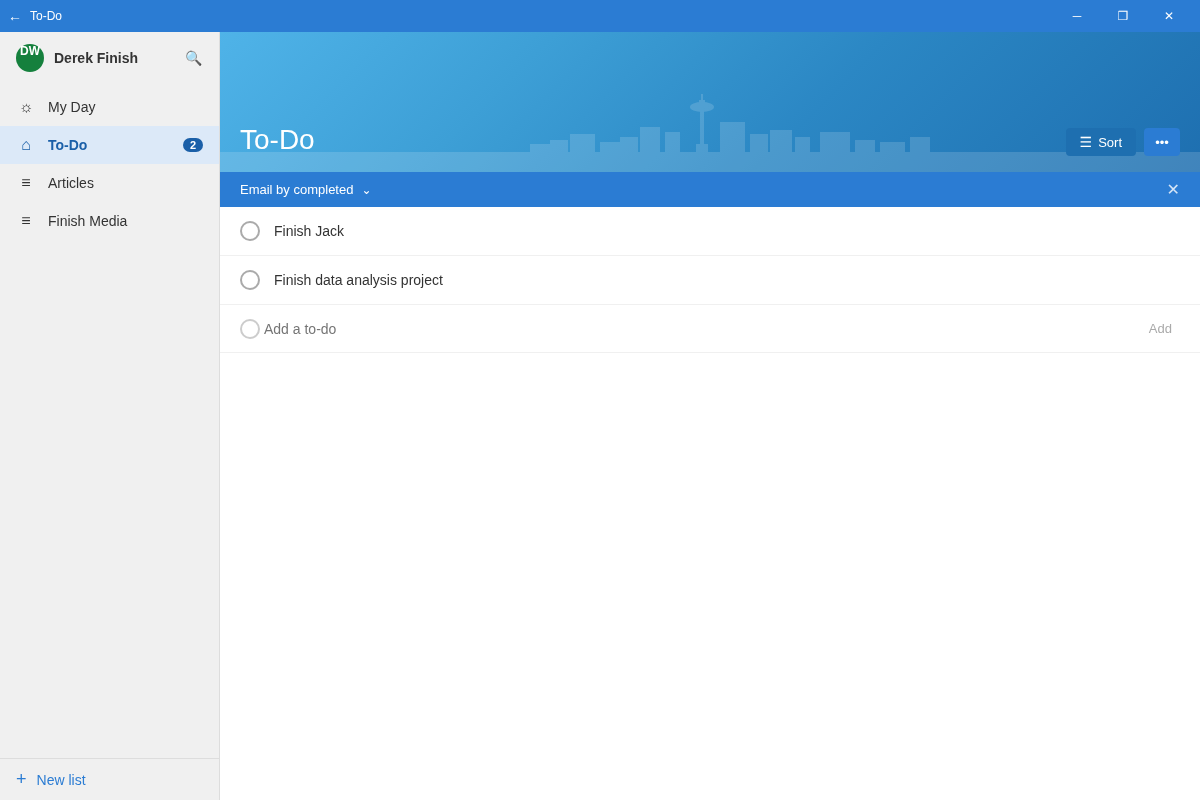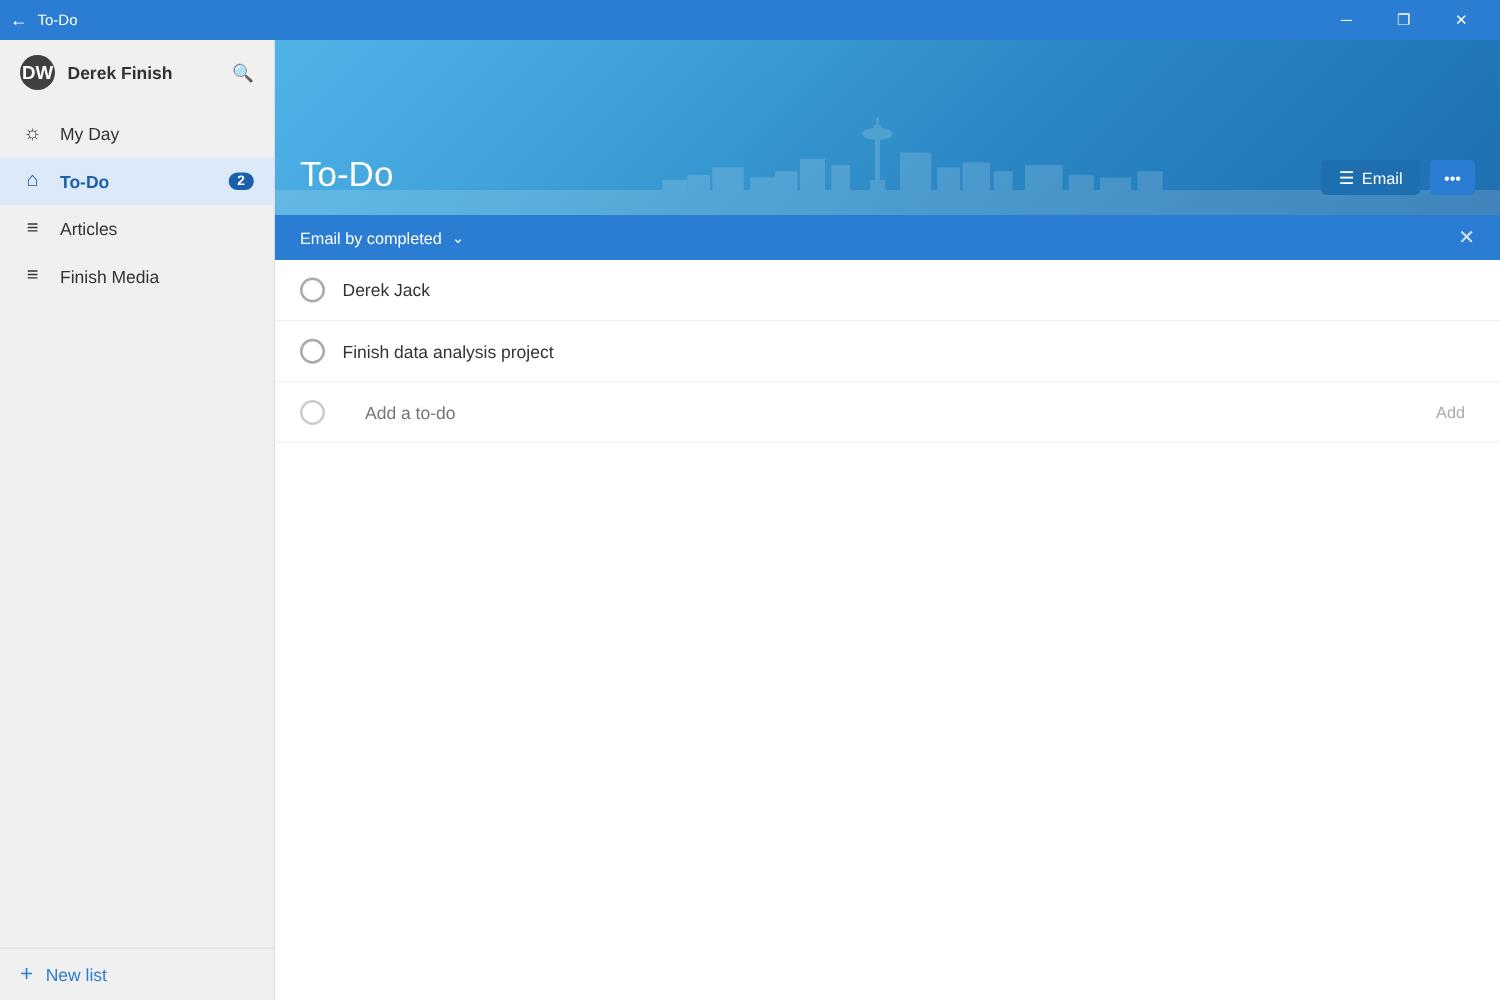--- a/index.html
+++ b/index.html
@@ -26,22 +26,22 @@
     .sidebar {
       width: 220px; background: #f0f0f0; display: flex; flex-direction: column;
       border-right: 1px solid #ddd;
     }
     .sidebar-header {
       display: flex; align-items: center; justify-content: space-between;
       padding: 12px 16px; height: 52px;
     }
     .sidebar-user { display: flex; align-items: center; gap: 10px; font-size: 14px; font-weight: 600; color: #333; }
     .user-avatar {
-      width: 28px; height: 28px; border-radius: 50%; background: #404040;
-      display: flex; align-items: center; justify-content: center; color: white; font-size: 15px; font-weight: bold;
+      width: 28px; height: 28px; border-radius: 50%; background: #15803d;
+      display: flex; justify-content: center; color: white; font-size: 12px; font-weight: bold;
     }
     .search-icon { color: #555; cursor: pointer; font-size: 14px; }
 
     .sidebar-nav { flex: 1; padding: 4px 0; }
     .nav-item {
       display: flex; align-items: center; gap: 12px; padding: 10px 16px;
       cursor: pointer; font-size: 14px; color: #333; position: relative;
     }
     .nav-item.active { background: #dce9f8; color: #1a5fa8; font-weight: 600; }
     .nav-item .nav-icon { font-size: 16px; width: 20px; text-align: center; }
@@ -96,21 +96,21 @@
     }
     .task-checkbox {
       width: 20px; height: 20px; border: 2px solid #aaa; border-radius: 50%;
       flex-shrink: 0; display: flex; align-items: center; justify-content: center;
       cursor: pointer;
     }
     .task-label { font-size: 14px; color: #333; }
 
     
     .add-task-row {
-      display: flex; align-items: center; gap: 32px; padding: 12px 20px;
+      display: flex; align-items: center; gap: 4px; padding: 12px 20px;
       border-bottom: 1px solid #f0f0f0;
     }
     .add-task-checkbox {
       width: 20px; height: 20px; border: 2px solid #ccc; border-radius: 50%;
       flex-shrink: 0;
     }
     .add-task-input {
       flex: 1; border: none; outline: none; font-size: 14px; color: #888;
       background: transparent; font-family: inherit;
     }
@@ -199,40 +199,40 @@
         <rect x="310" y="52" width="20" height="8" fill="white"></rect>
         <rect x="660" y="50" width="25" height="10" fill="white"></rect>
         <rect x="690" y="45" width="20" height="15" fill="white"></rect>
       </svg>
 
       <h1 class="content-header-title">To-Do</h1>
 
       <div class="header-actions">
         <button class="header-btn sort-btn">
           <span style="font-size:14px;">☰</span>
-          <span>Email</span>
+          <span>Sort</span>
         </button>
         <button class="header-btn more-btn">
           <span>•••</span>
         </button>
       </div>
     </div>
 
     <div class="sort-banner">
       <div class="sort-banner-left">
         <span>Email by completed</span>
         <span class="sort-chevron">⌄</span>
       </div>
       <span class="sort-banner-close">✕</span>
     </div>
 
     <div class="tasks-area">
       <div class="task-item">
         <div class="task-checkbox"></div>
-        <span class="task-label">Derek Jack</span>
+        <span class="task-label">Finish Jack</span>
       </div>
       <div class="task-item">
         <div class="task-checkbox"></div>
         <span class="task-label">Finish data analysis project</span>
       </div>
       <div class="add-task-row">
         <div class="add-task-checkbox"></div>
         <input class="add-task-input" type="text" placeholder="Add a to-do" style="">
         <span class="add-task-btn">Add</span>
       </div>

